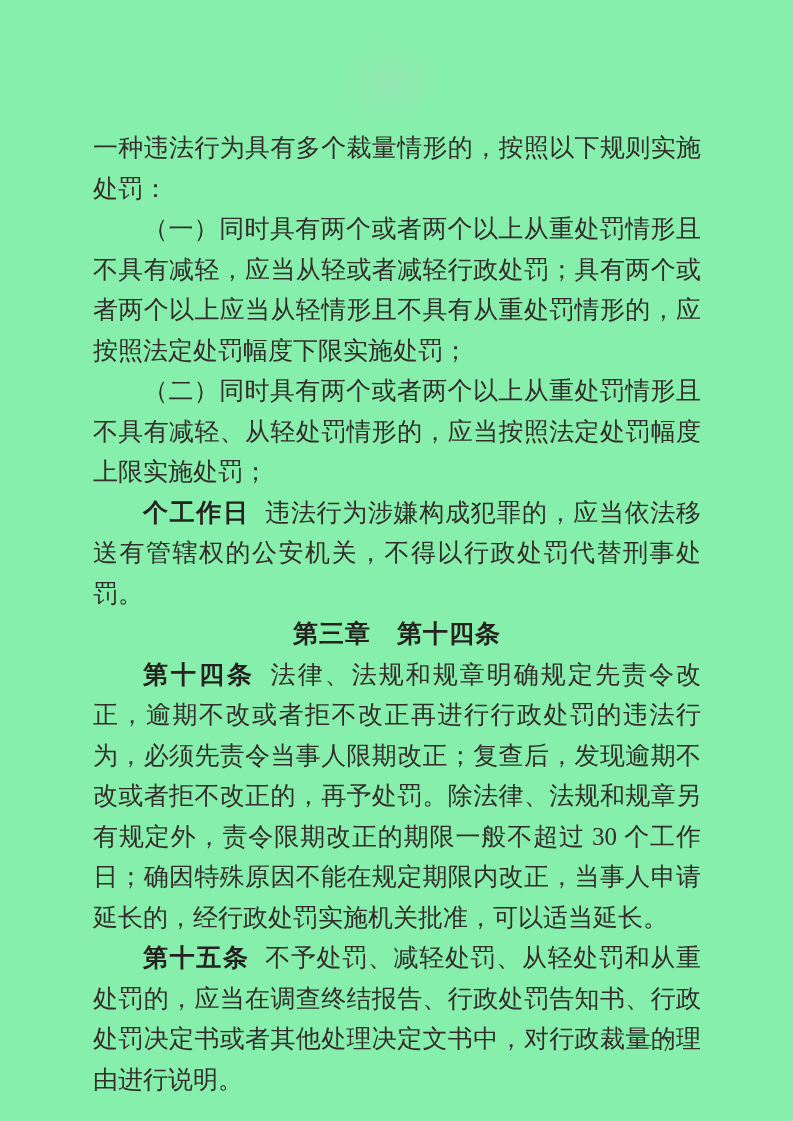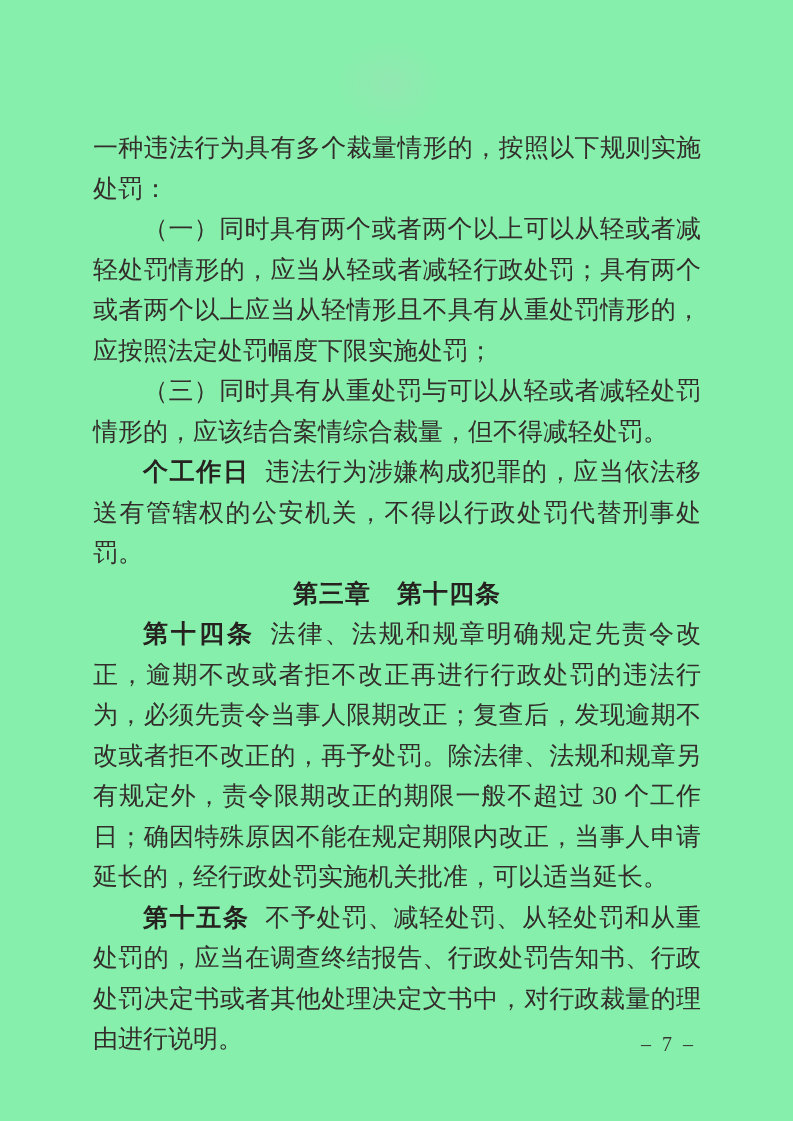--- a/index.html
+++ b/index.html
@@ -70,24 +70,24 @@
 <body>
 
 <div class="page">
 
   <div class="scan-artifact"></div>
 
   <div class="body-text">
 
     <p><span>一种违法行为具有多个裁量情形的，按照以下规则实施处罚：</span></p>
 
-    <p class="indent"><span>（一）同时具有两个或者两个以上可以从轻或者减轻处罚情形的，应当从轻或者减轻行政处罚；具有两个或者两个以上应当从轻情形且不具有从重处罚情形的，应按照法定处罚幅度下限实施处罚；</span></p>
+    <p class="indent"><span>（一）同时具有两个或者两个以上从重处罚情形且不具有减轻，应当从轻或者减轻行政处罚；具有两个或者两个以上应当从轻情形且不具有从重处罚情形的，应按照法定处罚幅度下限实施处罚；</span></p>
 
+    <p class="indent"><span>（二）同时具有两个或者两个以上从重处罚情形且不具有减轻、从轻处罚情形的，应当按照法定处罚幅度上限实施处罚；</span></p>
 
-    <p class="indent"><span>（三）同时具有从重处罚与可以从轻或者减轻处罚情形的，应该结合案情综合裁量，但不得减轻处罚。</span></p>
 
     <p class="indent"><span class="term">个工作日</span><span>违法行为涉嫌构成犯罪的，应当依法移送有管辖权的公安机关，不得以行政处罚代替刑事处罚。</span></p>
 
     <p class="chapter-heading">第三章　第十四条</p>
 
     <p class="indent"><span class="term">第十四条</span><span>法律、法规和规章明确规定先责令改正，逾期不改或者拒不改正再进行行政处罚的违法行为，必须先责令当事人限期改正；复查后，发现逾期不改或者拒不改正的，再予处罚。除法律、法规和规章另有规定外，责令限期改正的期限一般不超过 30 个工作日；确因特殊原因不能在规定期限内改正，当事人申请延长的，经行政处罚实施机关批准，可以适当延长。</span></p>
 
     <p class="indent"><span class="term">第十五条</span><span>不予处罚、减轻处罚、从轻处罚和从重处罚的，应当在调查终结报告、行政处罚告知书、行政处罚决定书或者其他处理决定文书中，对行政裁量的理由进行说明。</span></p>
 
   </div>

